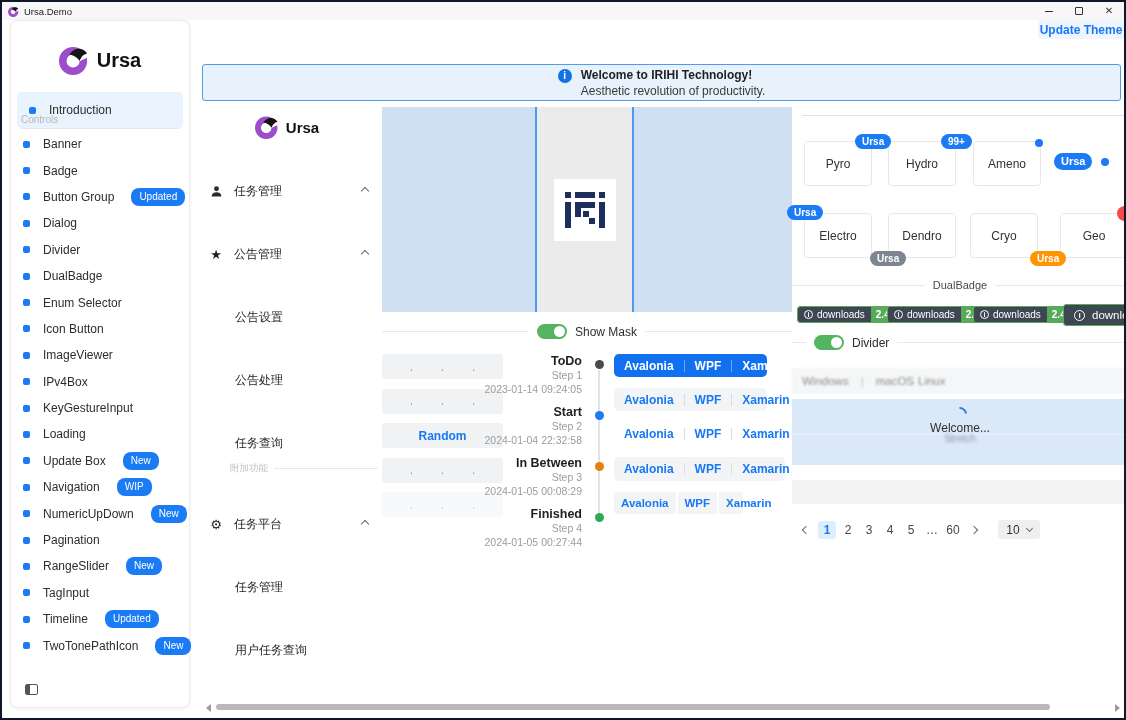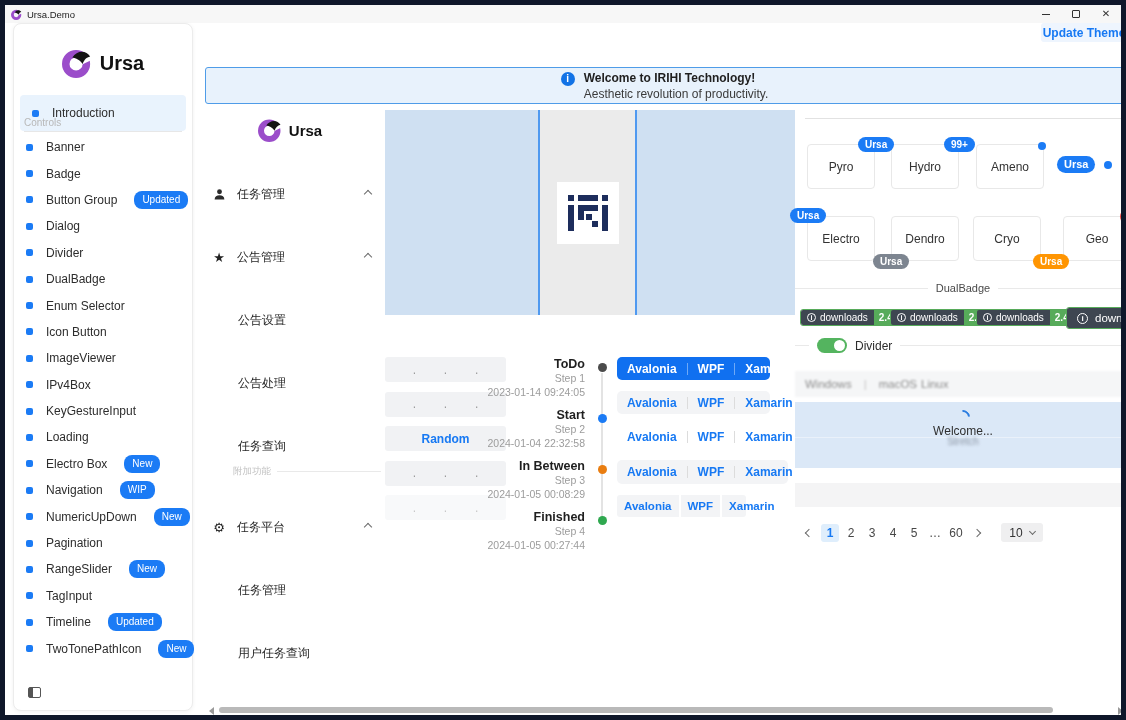--- a/index.html
+++ b/index.html
@@ -1,19 +1,19 @@
 <!DOCTYPE html>
 <html><head>
 <meta charset="utf-8">
 <style>
   * { margin:0; padding:0; box-sizing:border-box; }
   html,body { background:#888; }
   body { font-family:"Liberation Sans", sans-serif; }
   #app { position:relative; width:1126px; height:720px; background:#fff; overflow:hidden;
-         border:5px solid #0f172a; font-size:12px; color:#333; }
+         border:2px solid #0f172a; font-size:12px; color:#333; }
 
   
   .titlebar { position:absolute; left:0; top:0; width:100%; height:18px; background:#f7f7f7;
               display:flex; justify-content:space-between; align-items:center; }
   .tb-left { display:flex; align-items:center; gap:5px; padding-left:6px; }
   .tb-title { font-size:9.5px; color:#222; }
   .tb-controls { display:flex; height:100%; }
   .tb-btn { width:30px; height:100%; display:flex; align-items:center; justify-content:center; color:#333; }
   .ico-min { width:8px; height:1px; background:#333; display:inline-block; }
   .ico-max { width:8px; height:8px; border:1px solid #333; border-radius:1px; display:inline-block; }
@@ -266,21 +266,21 @@
       <div class="srow">
           <span class="bullet"></span>
           <span class="srow-label">KeyGestureInput</span>
         </div>
       <div class="srow">
           <span class="bullet"></span>
           <span class="srow-label">Loading</span>
         </div>
       <div class="srow">
           <span class="bullet"></span>
-          <span class="srow-label">Electro Box</span>
+          <span class="srow-label">Update Box</span>
           <span class="tag">New</span>
         </div>
       <div class="srow">
           <span class="bullet"></span>
           <span class="srow-label">Navigation</span>
           <span class="tag">WIP</span>
         </div>
       <div class="srow">
           <span class="bullet"></span>
           <span class="srow-label">NumericUpDown</span>
@@ -393,20 +393,28 @@
             <rect x="12" y="20" width="6" height="9"></rect>
             <rect x="20" y="23" width="6" height="6"></rect>
             <rect x="26" y="30" width="6" height="6"></rect>
           </g>
         </svg>
       </div>
     </div>
     <div class="v-mask r"></div>
   </div>
 
+  <div class="divider-row show-mask-row">
+    <span class="d-line grow"></span>
+    <span class="toggle">
+        <span class="knob"></span>
+      </span>
+    <span class="d-label">Show Mask</span>
+    <span class="d-line grow"></span>
+  </div>
 
   <div class="ipv4-col">
     <div class="ipv4-box">
         <span>.</span>
         <span>.</span>
         <span>.</span>
       </div>
     <div class="ipv4-box">
         <span>.</span>
         <span>.</span>

